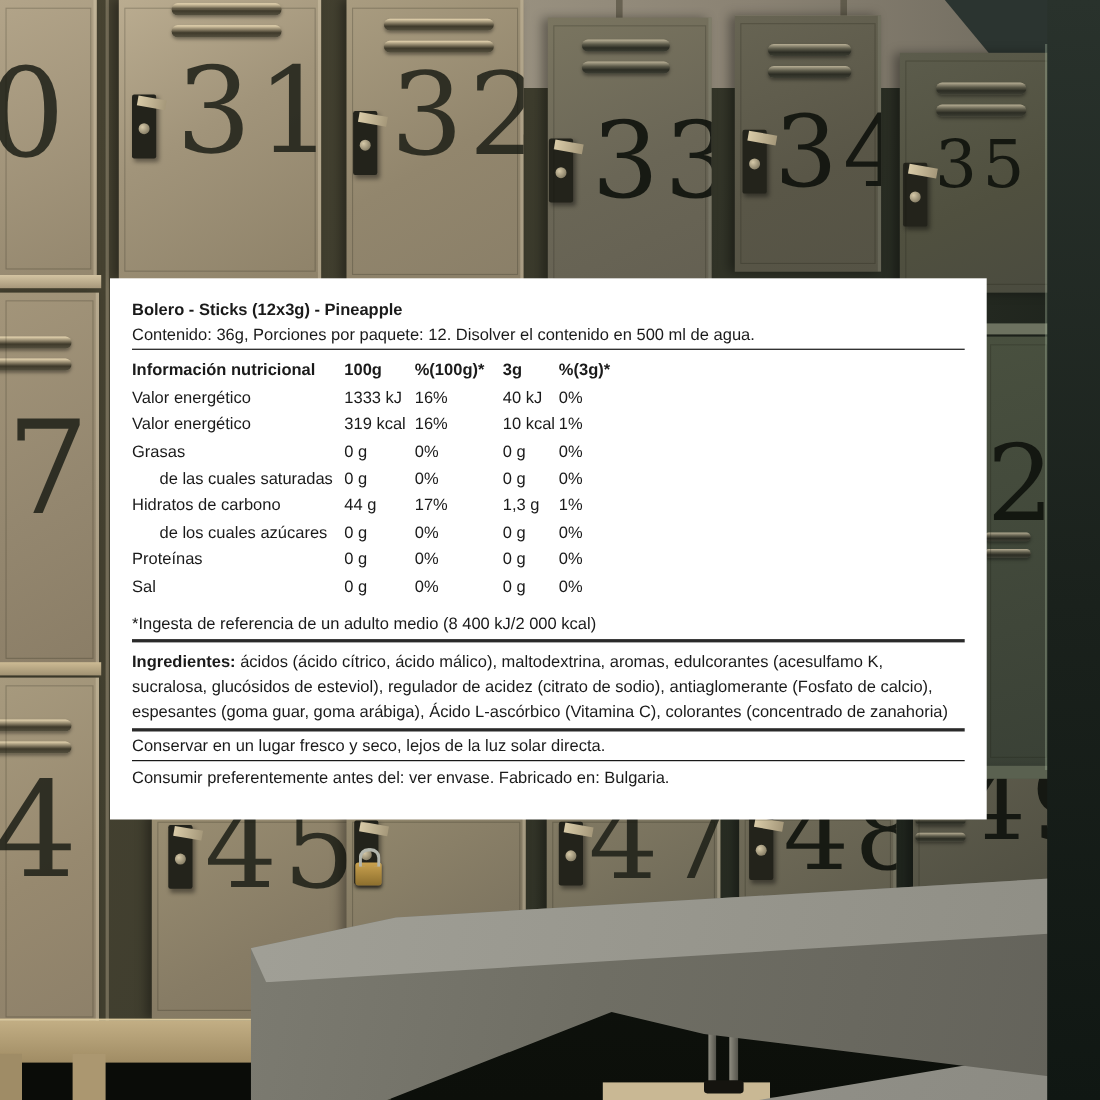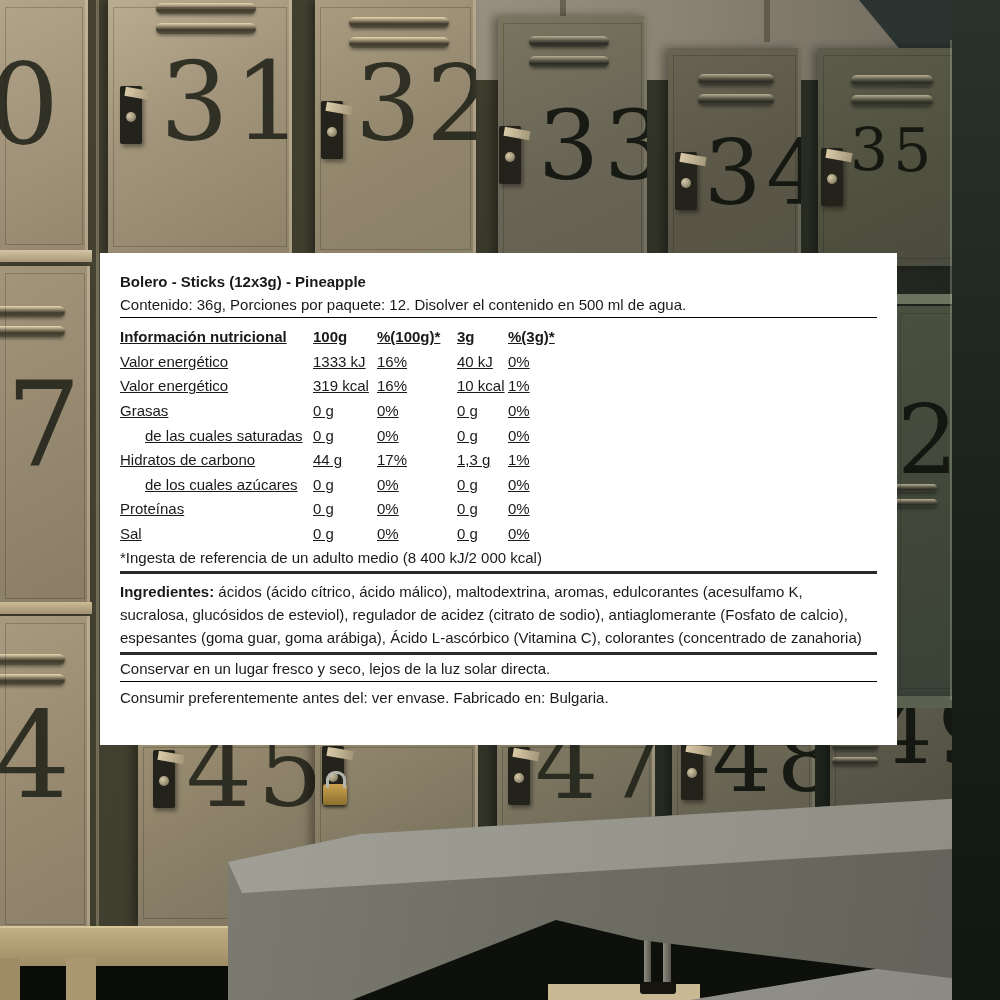--- a/index.html
+++ b/index.html
@@ -26,21 +26,21 @@
   .door::before{content:"";position:absolute;top:0;bottom:0;right:0;width:3px;background:rgba(238,225,196,.30);}
   .door.dark::before{background:rgba(205,215,190,.14);}
   .num{position:absolute;font-family:"DejaVu Serif",serif;line-height:1;
     color:rgba(28,30,22,.85);letter-spacing:5px;white-space:nowrap;}
   .dark .num{color:rgba(14,18,12,.9);}
 
   .t0 {left:0;top:0;width:88px;height:252px;background:linear-gradient(155deg,#b2a489,#94876e);}
   .t31{left:108px;top:0;width:184px;height:254px;background:linear-gradient(150deg,#baac90,#a1947a 45%,#8e8269);}
   .t32{left:315px;top:0;width:161px;height:257px;background:linear-gradient(150deg,#a99c80,#92866d 55%,#8a7f68);}
   .t33{left:498px;top:16px;width:149px;height:245px;background:linear-gradient(155deg,#7a7560,#6a6656 55%,#646052);}
-  .t34{left:668px;top:48px;width:133px;height:233px;background:linear-gradient(155deg,#676453,#595647 60%,#555345);}
+  .t34{left:668px;top:14px;width:133px;height:233px;background:linear-gradient(155deg,#676453,#595647 60%,#555345);}
   .t35{left:818px;top:48px;width:141px;height:218px;background:linear-gradient(155deg,#5c5c4c,#50503f 60%,#4a4b3f);}
   .L7 {left:0;top:266px;width:90px;height:340px;background:linear-gradient(150deg,#a3957a,#94876f 55%,#8a7d66);}
   .L4 {left:0;top:616px;width:90px;height:316px;background:linear-gradient(150deg,#a79a7e,#97896f 55%,#8d8069);}
   .R42{left:895px;top:306px;width:62px;height:390px;background:linear-gradient(165deg,#49503f,#3a4136);}
   .b45{left:108px;top:740px;width:186px;height:186px;background:linear-gradient(150deg,#9a8e72,#877c65 60%,#7e745f);margin-left:30px;}
   .b46{left:315px;top:740px;width:163px;height:186px;background:linear-gradient(150deg,#93886d,#7f7661 60%,#776e5a);}
   .b47{left:497px;top:740px;width:158px;height:186px;background:linear-gradient(150deg,#837b64,#6f6a58 60%,#6a6554);}
   .b48{left:672px;top:738px;width:143px;height:186px;background:linear-gradient(150deg,#716c59,#615e4e 60%,#5c594b);}
   .b49{left:830px;top:700px;width:128px;height:230px;background:linear-gradient(150deg,#5f5d4d,#504f42 60%,#4b4b3f);}
 
@@ -133,25 +133,25 @@
     background:linear-gradient(100deg,#a9a89f,#96958c 70%,#8e8d84);}
 
   
   .label{left:100px;top:253px;width:797px;height:492px;background:#fff;z-index:40;
     box-sizing:border-box;padding:20px 20px 0 20px;color:#1a1a1a;font-size:15px;}
   .l-title{font-weight:bold;line-height:18px;margin-top:0;}
   .l-sub{line-height:18px;margin-top:5px;}
   .rule{border:none;border-top:1.5px solid #000;margin:3px 0 0 0;}
   .rule.thick{border-top:3px solid #2a2a2a;}
   .ntable{margin-top:5px;}
-  .trow{display:grid;grid-template-columns:193px 64px 80px 51px 1fr;height:24.6px;align-items:center;text-decoration:underline;}
+  .trow{display:grid;grid-template-columns:193px 64px 80px 51px 1fr;height:24.6px;align-items:center;}
   .trow.thead{font-weight:bold;height:26px;}
   .c{white-space:nowrap;overflow:visible;}
   .c.indent{padding-left:25px;}
-  .footnote{line-height:20px;margin-top:2px;}
+  .footnote{line-height:20px;margin-top:12px;}
   .ingredients{margin:6px 0 0 0;line-height:23px;width:742px;}
   .ingredients b{font-weight:bold;}
   .storage{line-height:18px;margin-top:5px;}
   .bestbefore{line-height:18px;margin-top:7px;}
 </style>
 </head>
 <body>
 
 <div class="scene">
 

